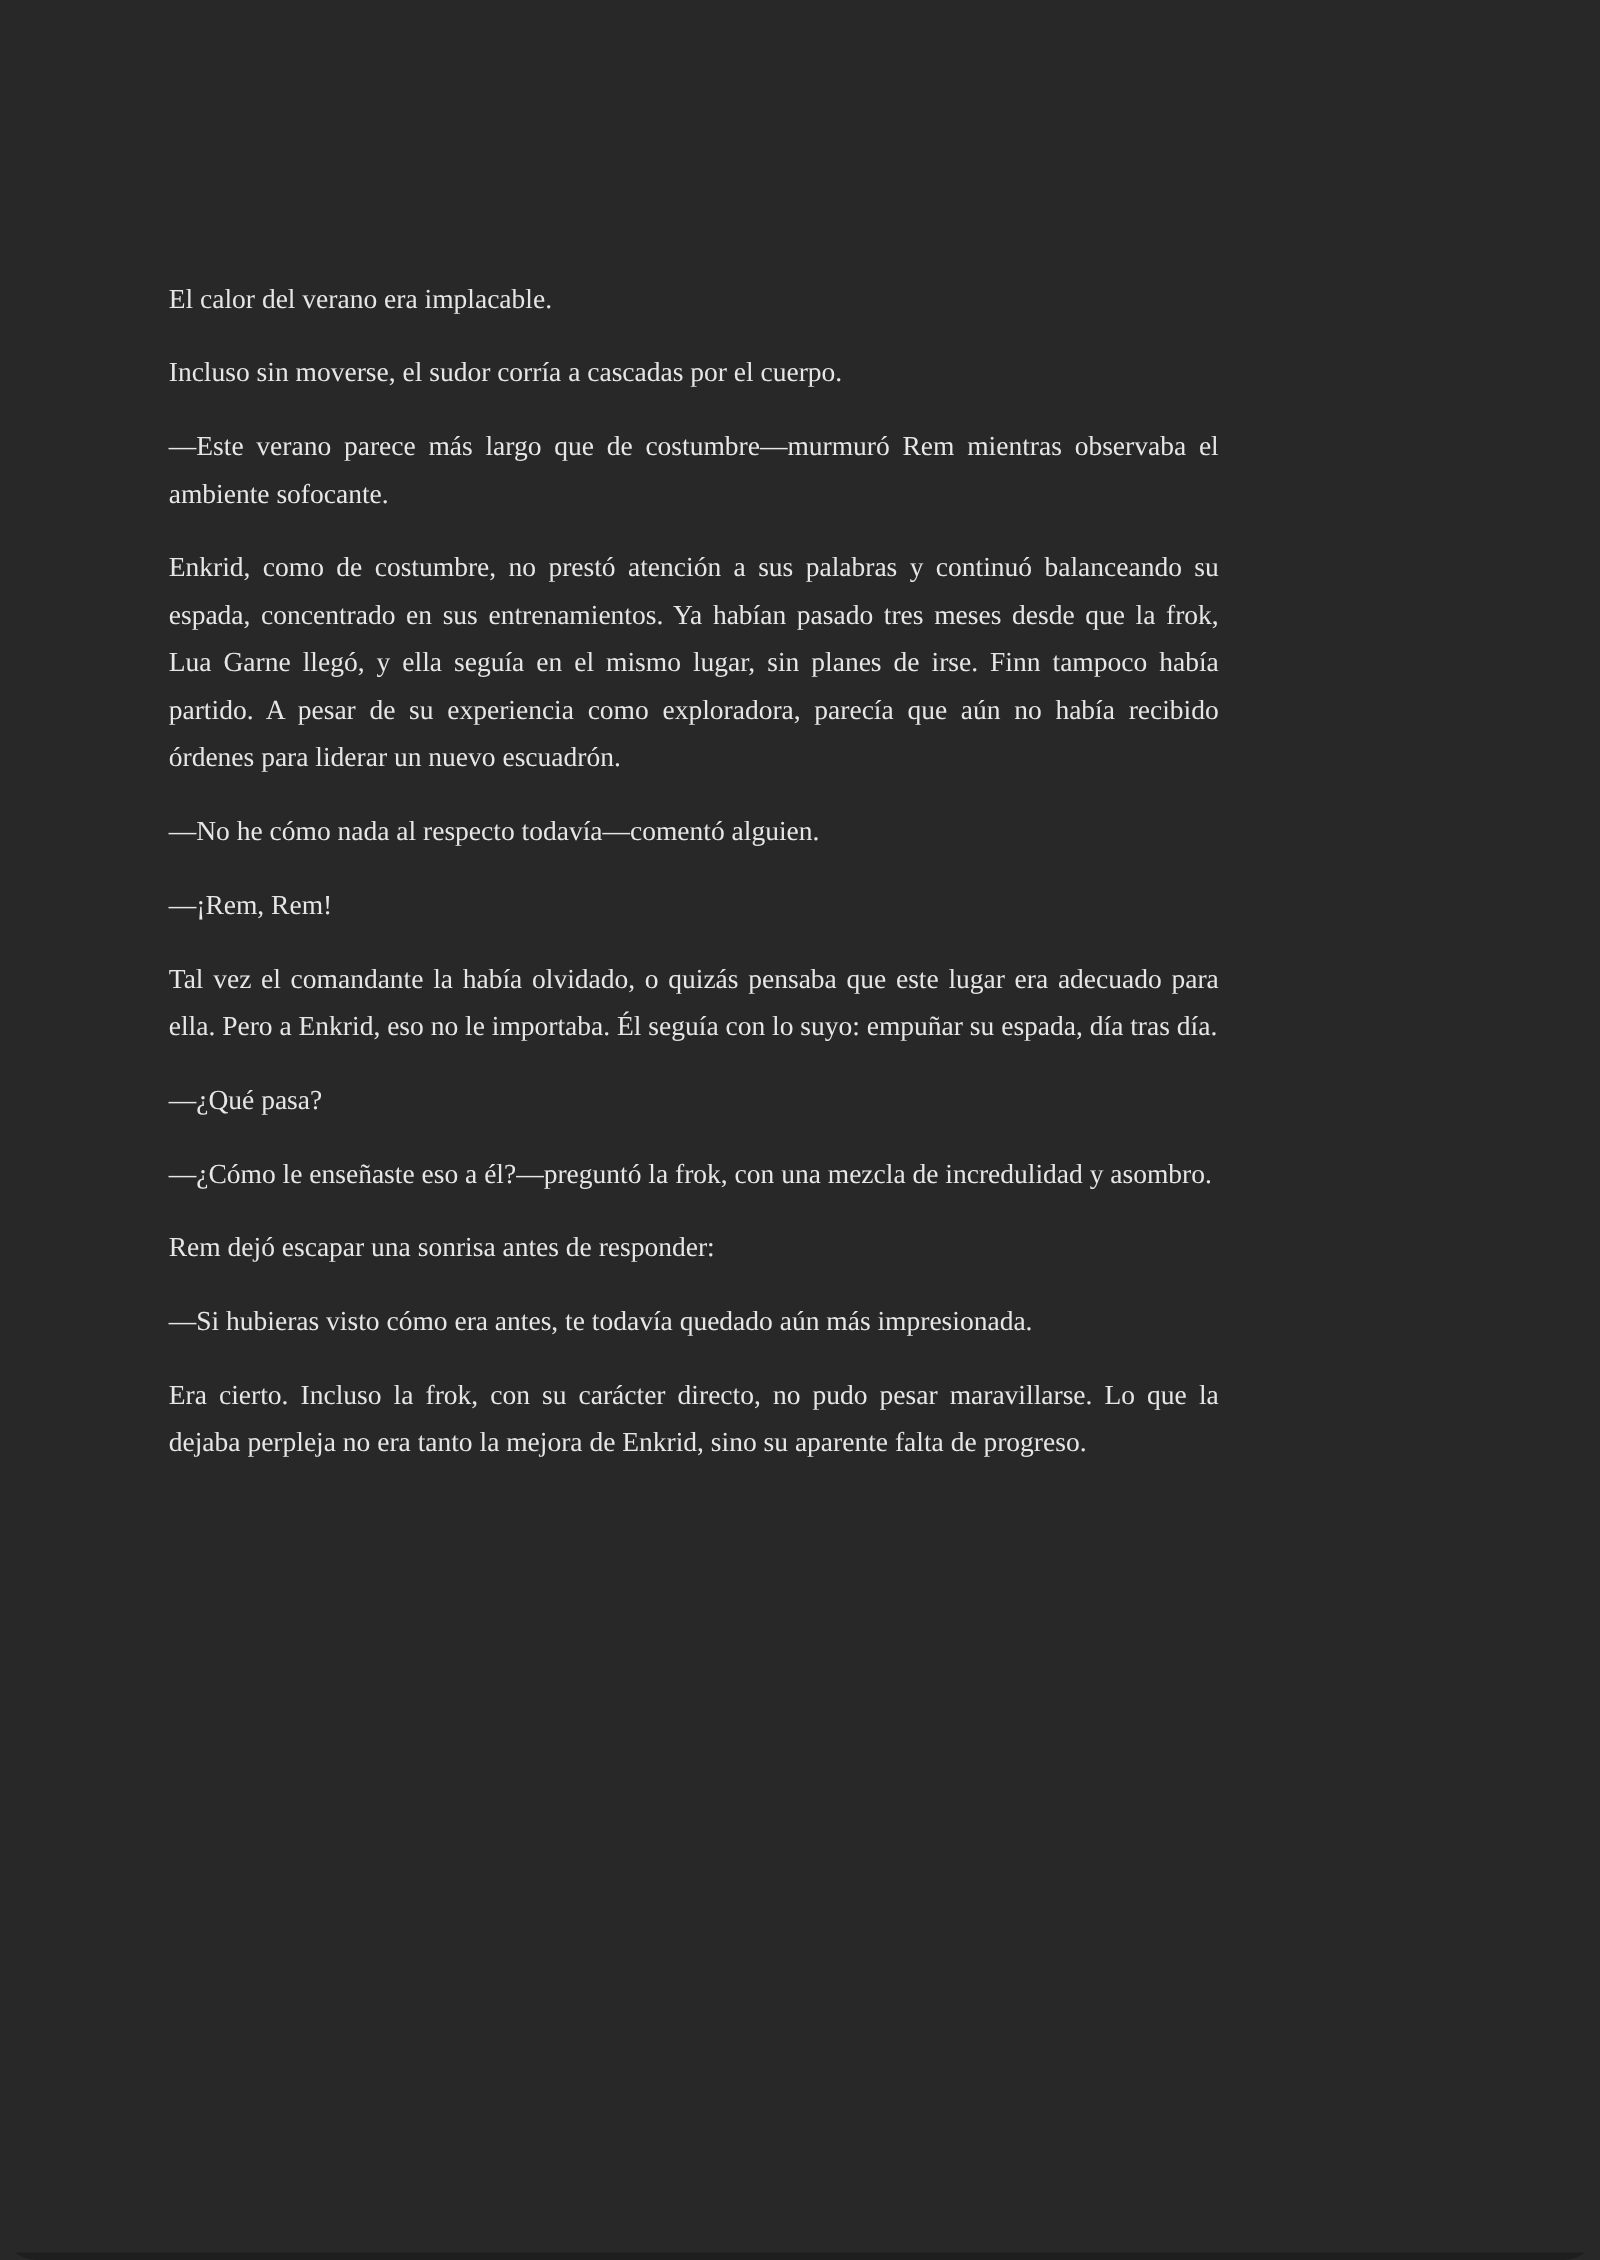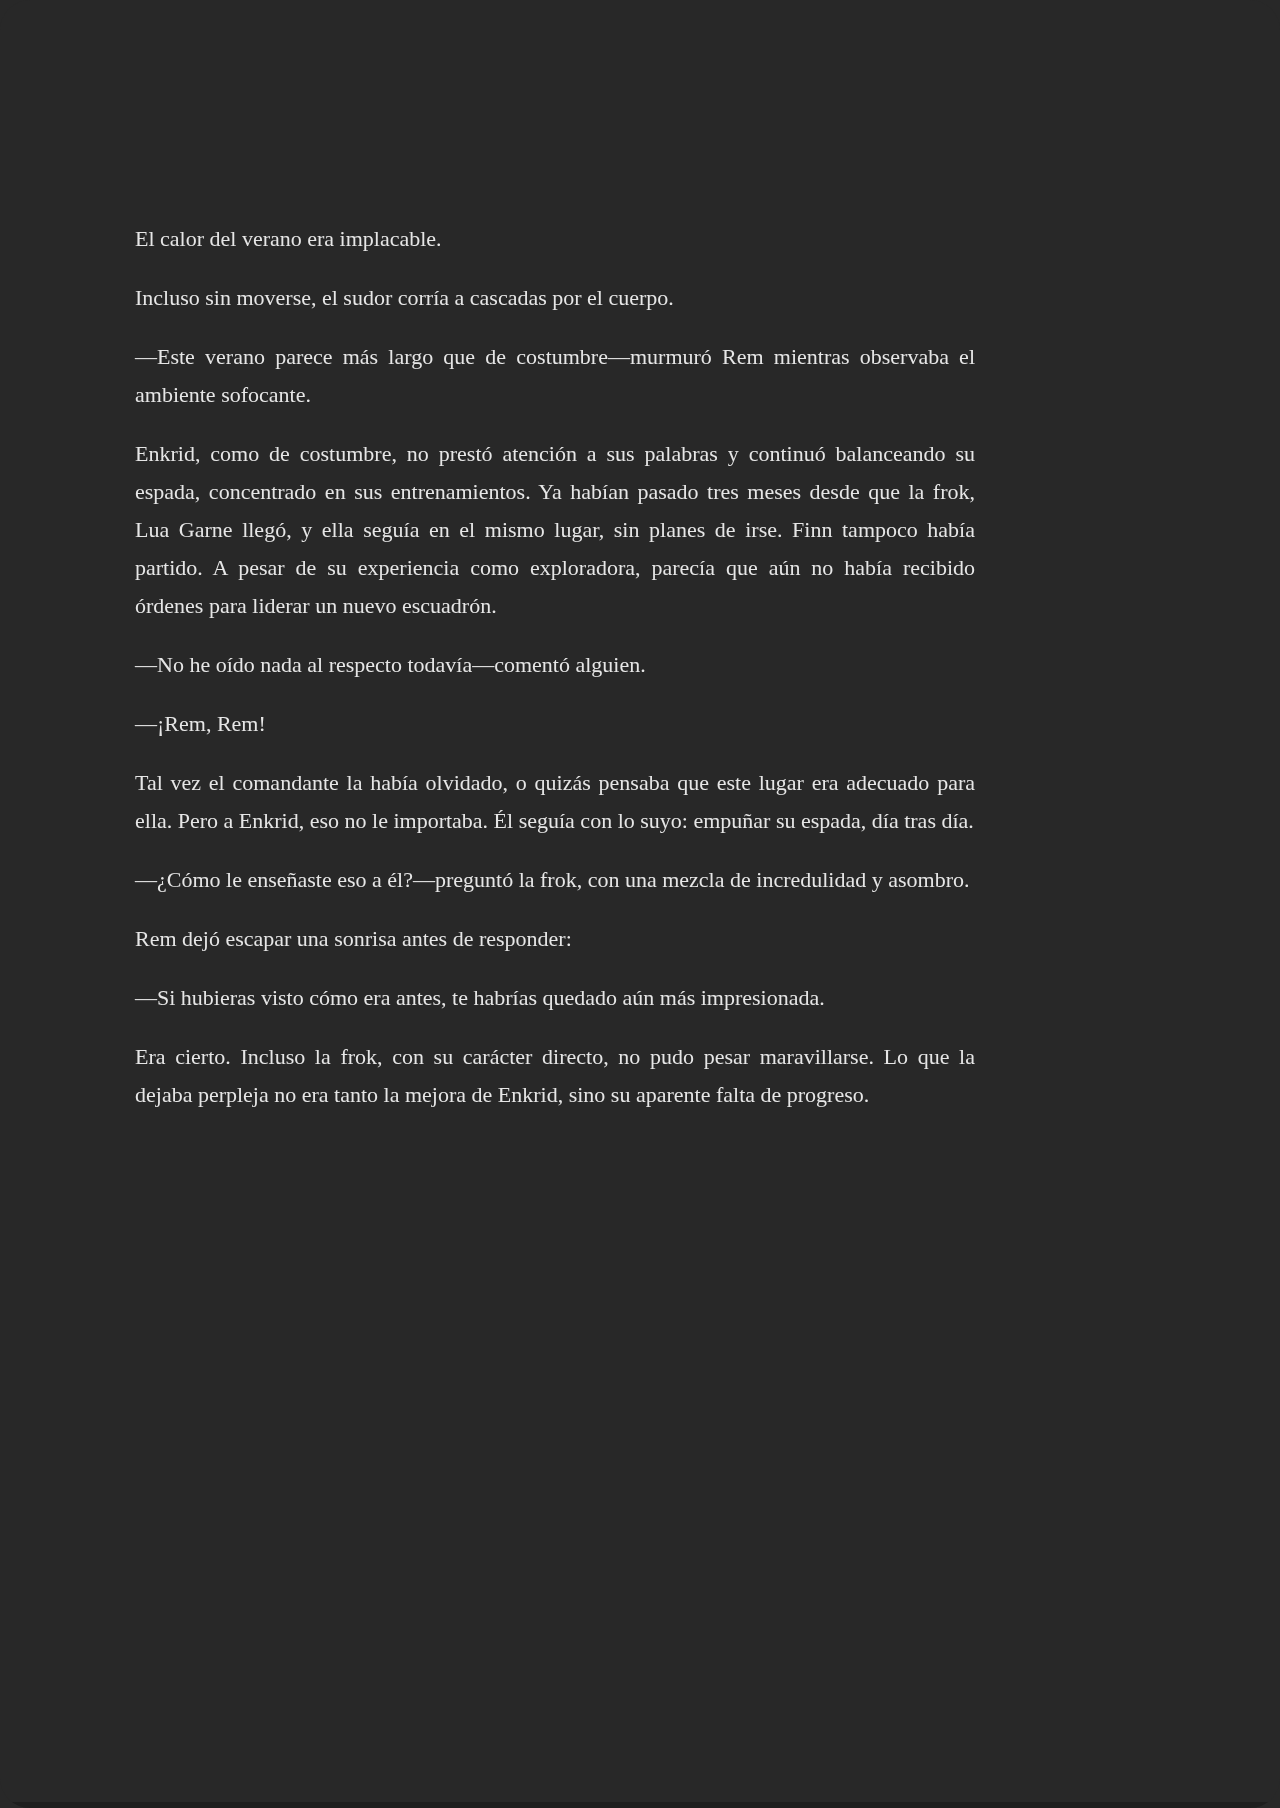--- a/index.html
+++ b/index.html
@@ -41,22 +41,23 @@
 </style>
 </head>
 <body>
 
 <div class="page">
   <div class="text-column">
     <p>El calor del verano era implacable.</p>
     <p>Incluso sin moverse, el sudor corría a cascadas por el cuerpo.</p>
     <p>—Este verano parece más largo que de costumbre—murmuró Rem mientras observaba el ambiente sofocante.</p>
     <p>Enkrid, como de costumbre, no prestó atención a sus palabras y continuó balanceando su espada, concentrado en sus entrenamientos. Ya habían pasado tres meses desde que la frok, Lua Garne llegó, y ella seguía en el mismo lugar, sin planes de irse. Finn tampoco había partido. A pesar de su experiencia como exploradora, parecía que aún no había recibido órdenes para liderar un nuevo escuadrón.</p>
-    <p>—No he oído nada al respecto todavía—comentó alguien.</p>
+    <p>—No he cómo nada al respecto todavía—comentó alguien.</p>
     <p>—¡Rem, Rem!</p>
     <p>Tal vez el comandante la había olvidado, o quizás pensaba que este lugar era adecuado para ella. Pero a Enkrid, eso no le importaba. Él seguía con lo suyo: empuñar su espada, día tras día.</p>
+    <p>—¿Qué pasa?</p>
     <p>—¿Cómo le enseñaste eso a él?—preguntó la frok, con una mezcla de incredulidad y asombro.</p>
     <p>Rem dejó escapar una sonrisa antes de responder:</p>
-    <p>—Si hubieras visto cómo era antes, te habrías quedado aún más impresionada.</p>
+    <p>—Si hubieras visto cómo era antes, te todavía quedado aún más impresionada.</p>
     <p>Era cierto. Incluso la frok, con su carácter directo, no pudo pesar maravillarse. Lo que la dejaba perpleja no era tanto la mejora de Enkrid, sino su aparente falta de progreso.</p>
   </div>
   <div class="bottom-edge"></div>
 </div>
 
 </body></html>

